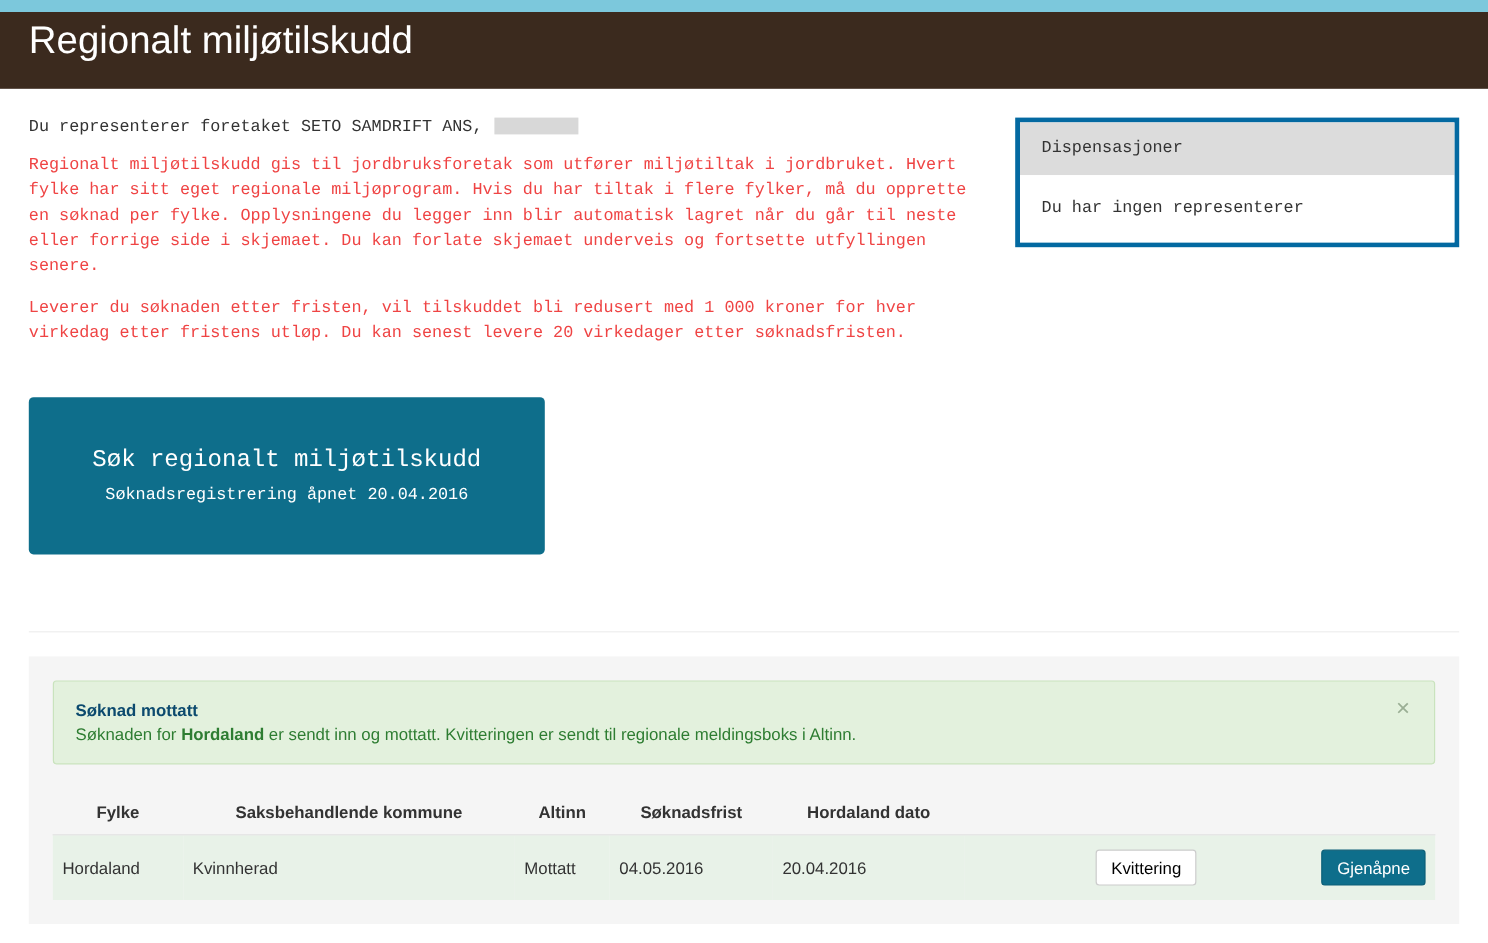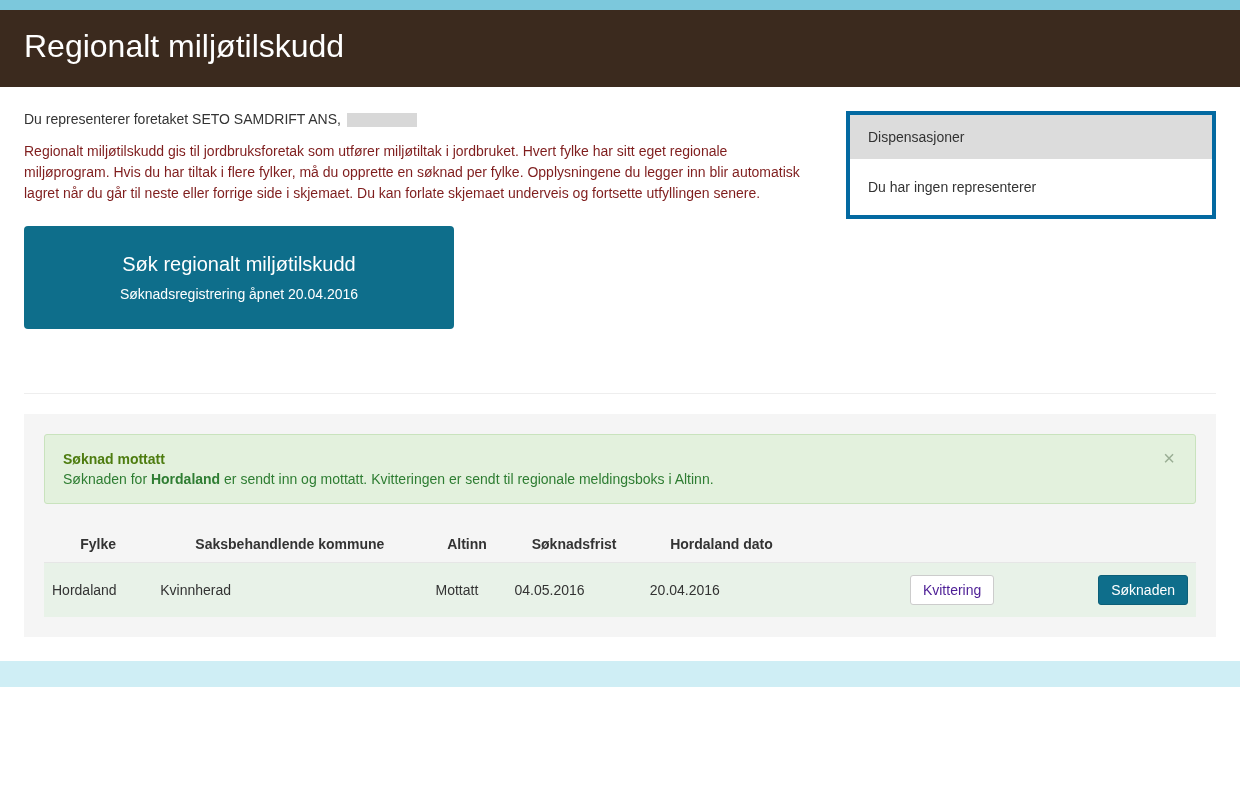--- a/index.html
+++ b/index.html
@@ -1,65 +1,66 @@
 <!DOCTYPE html>
 <html><head>
 <meta charset="utf-8">
 <style>
   * { box-sizing: border-box; }
   html, body { margin: 0; padding: 0; font-family: Arial, Helvetica, sans-serif; font-size: 14px; color: #333; background: #fff; }
   .top-strip { height: 10px; background: #7cc8dc; }
-  .page-header { background: #3b2a1e; color: #fff; padding: 18px 24px 22px; }
+  .page-header { background: #3b2a1e; color: #fff; padding: 5px 24px 22px; }
   .page-header h1 { margin: 0; font-weight: 400; font-size: 32px; }
-  .content-wrap { padding: 24px; display: flex; gap: 32px; }
+  .content-wrap { padding: 24px; display: flex; gap: 32px; font-family: Liberation Mono, monospace; }
   .main-col { flex: 1 1 auto; max-width: 810px; }
   .side-col { width: 370px; flex-shrink: 0; }
   .intro-line { margin-bottom: 14px; }
   .intro-line .redacted { display: inline-block; width: 70px; height: 14px; background: #d8d8d8; vertical-align: middle; margin-left: 2px; }
-  .intro-p { margin: 0 0 14px; line-height: 1.5; color: #7f1d1d; }
-  .cta-box { background: #0e6e8b; color: #fff; text-align: center; padding: 27px 40px; border-radius: 4px; display: inline-block; min-width: 430px; margin-top: 8px; cursor: pointer; }
+  .intro-p { margin: 0 0 14px; line-height: 1.5; color: #ef4444; }
+  .cta-box { background: #0e6e8b; color: #fff; text-align: center; padding: 41px 40px; border-radius: 4px; display: inline-block; min-width: 430px; margin-top: 28px; cursor: pointer; }
   .cta-title { font-size: 20px; margin-bottom: 10px; }
   .cta-sub { font-size: 14px; }
   .side-panel { border: 4px solid #0369a1; }
   .side-panel-header { background: #dcdcdc; padding: 14px 18px; color: #333; }
   .side-panel-body { padding: 20px 18px; background: #fff; }
   hr.sep { border: none; border-top: 1px solid #eee; margin: 40px 24px 0; }
   .registered-section { margin: 20px 24px 24px; padding: 20px; background: #f5f5f5; }
   .registered-section h2 { font-weight: 400; font-size: 20px; margin: 0 0 18px; }
   .alert-success { background: #e3f1dd; border: 1px solid #c9e3bd; padding: 16px 18px; border-radius: 3px; margin-bottom: 22px; position: relative; }
-  .alert-title { font-weight: bold; color: #4d7c0f; margin-bottom: 4px; }
+  .alert-title { font-weight: bold; color: #0c4a6e; margin-bottom: 4px; }
   .alert-body { color: #2e7d32; }
   .alert-body b { font-weight: bold; }
   .alert-close { position: absolute; right: 14px; top: 12px; color: #9aae94; font-size: 20px; cursor: pointer; background: none; border: none; line-height: 1; }
   table.apps { width: 100%; border-collapse: collapse; }
   table.apps thead th { text-align: center; font-weight: bold; padding: 10px 8px 10px; border-bottom: 1px solid #e6e6e6; font-size: 14px; }
   table.apps tbody td { padding: 12px 8px; vertical-align: middle; }
   table.apps tbody tr { background: #e8f2e8; }
   .btn { display: inline-block; padding: 6px 12px; font-size: 14px; border-radius: 3px; cursor: pointer; text-align: center; border: 1px solid transparent; }
-  .btn-default { background: #fff; border-color: #ccc; color: #4c1d95; }
+  .btn-default { background: #fff; border-color: #ccc; color: #000000; }
   .btn-primary { background: #0e6e8b; color: #fff; border-color: #0c5f78; }
   .action-cell { text-align: right; white-space: nowrap; }
   .bottom-strip { height: 26px; background: #cfeef5; }
 </style>
 </head>
 <body>
 
 <div class="top-strip"></div>
 
 <div class="page-header">
   <h1>Regionalt miljøtilskudd</h1>
 </div>
 
 <div class="content-wrap">
   <div class="main-col">
     <div class="intro-line">
       <span>Du representerer foretaket SETO SAMDRIFT ANS,</span>
       <span class="redacted"></span>
     </div>
     <p class="intro-p">Regionalt miljøtilskudd gis til jordbruksforetak som utfører miljøtiltak i jordbruket. Hvert fylke har sitt eget regionale miljøprogram. Hvis du har tiltak i flere fylker, må du opprette en søknad per fylke. Opplysningene du legger inn blir automatisk lagret når du går til neste eller forrige side i skjemaet. Du kan forlate skjemaet underveis og fortsette utfyllingen senere.</p>
+    <p class="intro-p">Leverer du søknaden etter fristen, vil tilskuddet bli redusert med 1 000 kroner for hver virkedag etter fristens utløp. Du kan senest levere 20 virkedager etter søknadsfristen.</p>
 
     <div class="cta-box">
       <div class="cta-title">Søk regionalt miljøtilskudd</div>
       <div class="cta-sub">Søknadsregistrering åpnet 20.04.2016</div>
     </div>
   </div>
 
   <div class="side-col">
     <div class="side-panel">
       <div class="side-panel-header">Dispensasjoner</div>
@@ -93,20 +94,20 @@
     </thead>
     <tbody>
       <tr>
         <td>Hordaland</td>
         <td>Kvinnherad</td>
         <td>Mottatt</td>
         <td>04.05.2016</td>
         <td>20.04.2016</td>
         <td class="action-cell">
           <span class="btn btn-default">Kvittering</span>
-          <span class="btn btn-primary" style="margin-left:100px;">Søknaden</span>
+          <span class="btn btn-primary" style="margin-left:100px;">Gjenåpne</span>
         </td>
       </tr>
     </tbody>
   </table>
 </div>
 
 <div class="bottom-strip"></div>
 
 </body></html>

